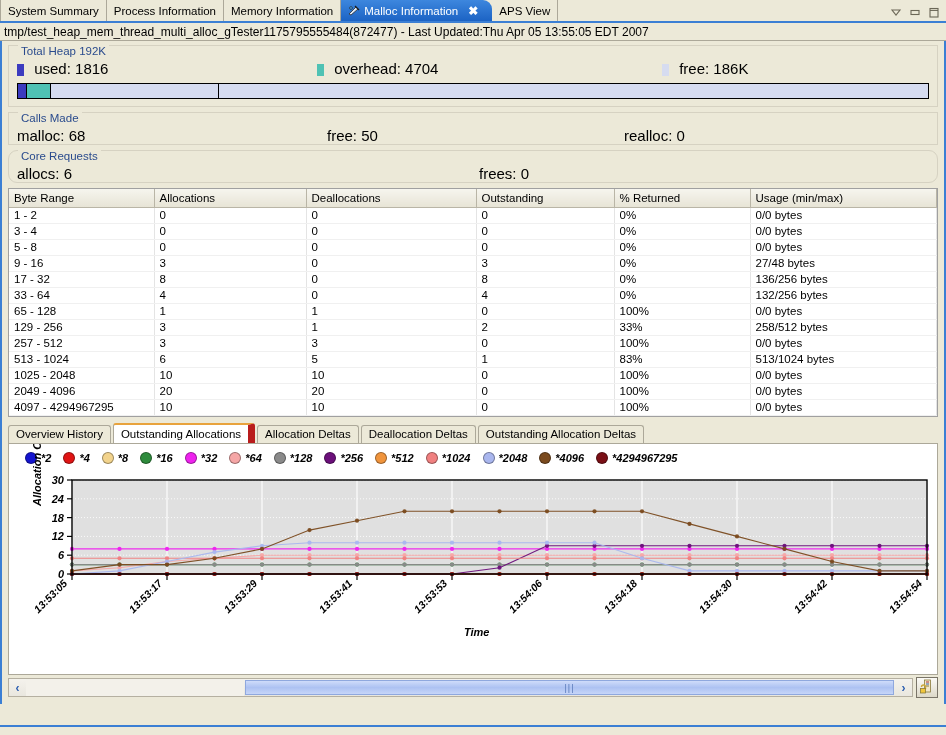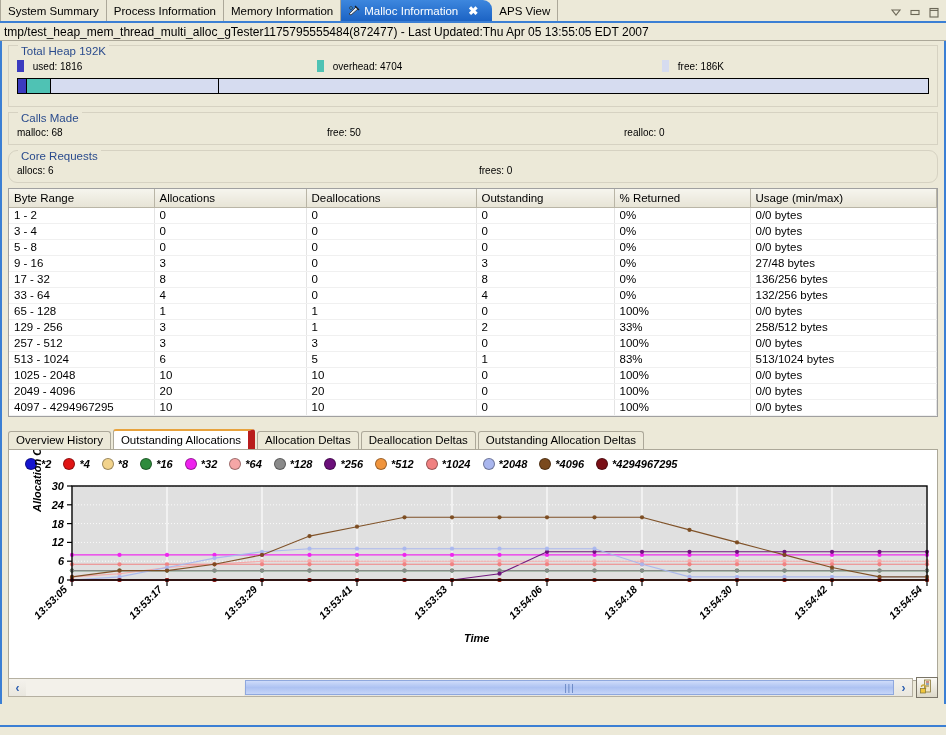--- a/index.html
+++ b/index.html
@@ -83,21 +83,21 @@
   .group > .glabel {
     position: absolute;
     top: -1px; left: 9px;
     font-size: 11.5px;
     color: #2a4b8d;
     background: #ece9d8;
     padding: 0 3px;
     line-height: 13px;
   }
   .grow { display:flex; align-items:center; }
-  .gcell { font-size: 10px; }
+  .gcell { font-size: 15px; }
   .sw { width:7px; height:12px; display:inline-block; margin-right:6px; vertical-align:-2px;}
 
   .heapbar {
     height: 16px;
     border: 1px solid #000;
     display: flex;
     background: #d6dcf0;
     margin-top: 6px;
   }
 
@@ -123,21 +123,21 @@
     border-bottom: 1px solid #f0f0f0;
     padding: 0 0 0 5px;
     height: 15px;
     line-height: 15px;
     background: #fff;
   }
   .c0 { width: 145px; margin-left: 33px; } .c1 { width: 152px; } .c2 { width: 170px; }
   .c3 { width: 138px; } .c4 { width: 136px; }
 
   
-  .btabs { display:flex; align-items:flex-end; height: 20px; margin-top:12px;}
+  .btabs { display:flex; align-items:flex-end; height: 20px; margin-top:6px;}
   .btab {
     height: 18px;
     padding: 0 7px;
     line-height: 17px;
     font-size: 11.5px;
     background: #ece9d8;
     border: 1px solid #aca899;
     border-bottom: none;
     border-top-left-radius: 3px; border-top-right-radius: 3px;
     margin-right: 2px;

